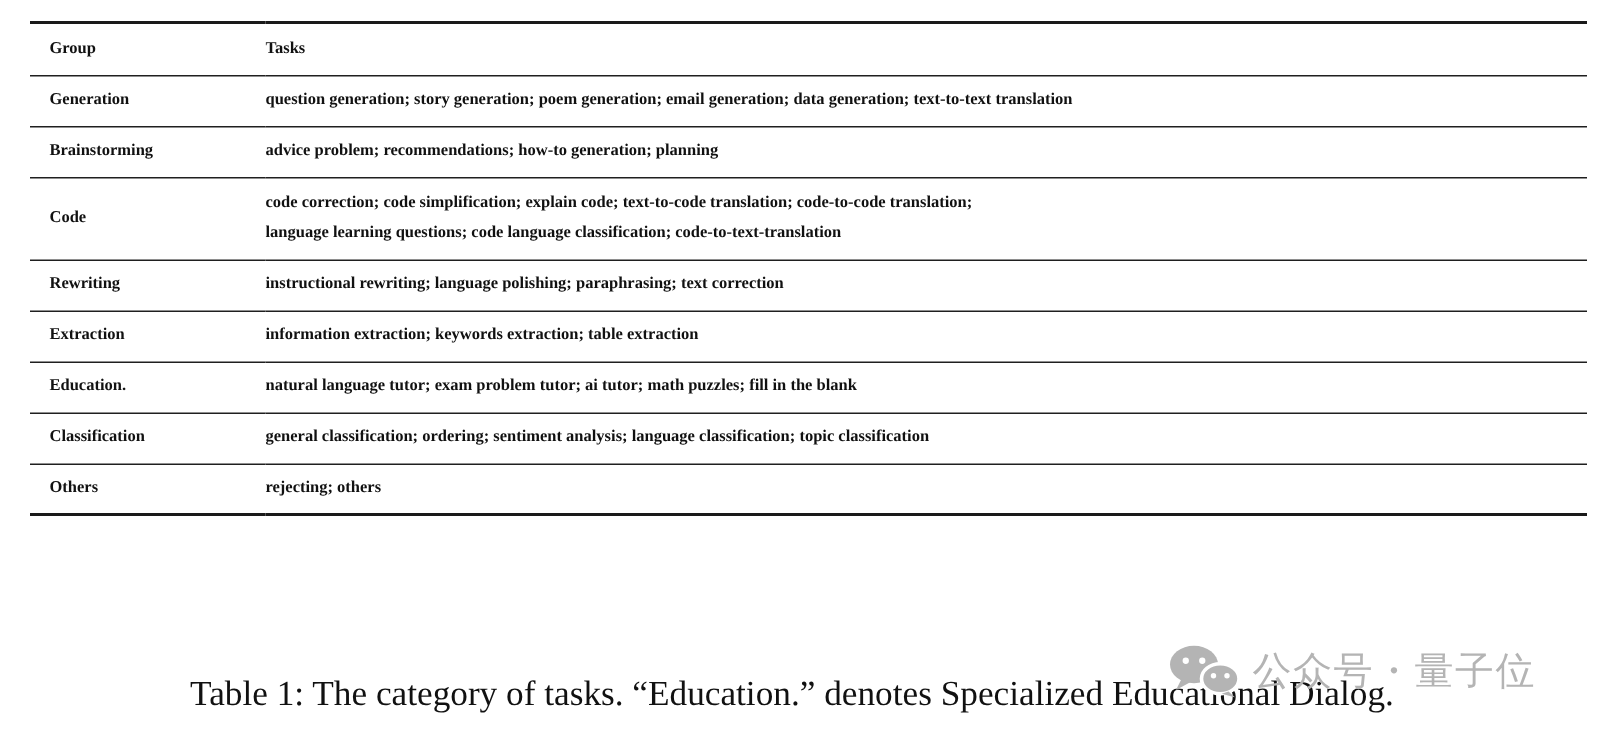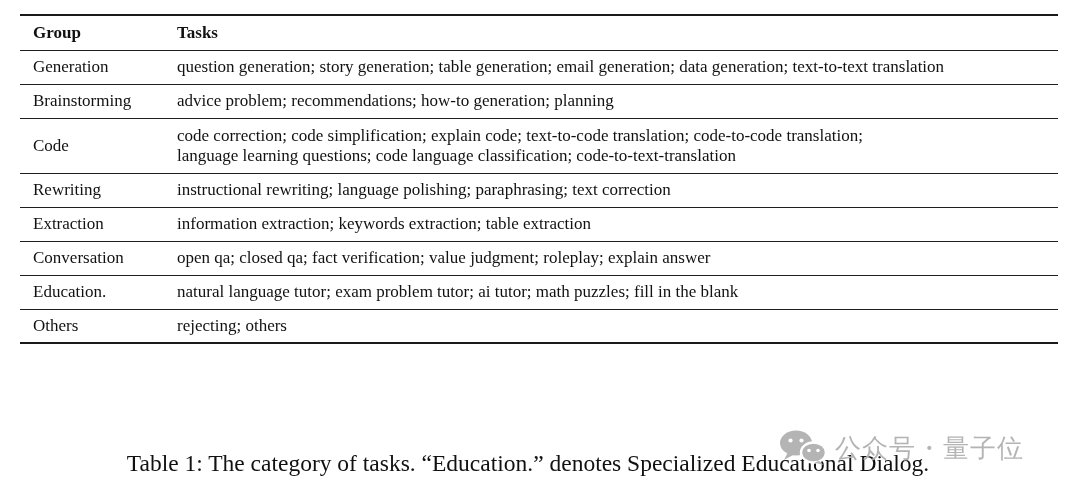--- a/index.html
+++ b/index.html
@@ -13,31 +13,31 @@
   .page { position: relative; width: 1080px; height: 495px; background: #ffffff; }
 
   .table-wrap { position: absolute; left: 20px; top: 14px; width: 1038px; }
 
   table.tasks-table {
     width: 100%;
     border-collapse: collapse;
     table-layout: fixed;
     border-top: 2.5px solid #1a1a1a;
     border-bottom: 2.5px solid #1a1a1a;
-    font-size: 17px;
+    font-size: 11px;
   }
   table.tasks-table tr { border-bottom: 1.4px solid #1f1f1f; }
   table.tasks-table tbody tr:last-child { border-bottom: none; }
 
   th, td {
     text-align: left;
     vertical-align: middle;
     padding: 0;
     line-height: 19.5px;
-    font-weight: normal;
+    font-weight: bold;
     overflow: hidden;
   }
   th { font-weight: bold; }
   .col-group { width: 157px; box-sizing: border-box; padding-left: 13px; }
   .col-tasks { white-space: pre-line; }
 
   thead tr           { height: 35px; }
   tbody tr:nth-child(1)  { height: 34px; }
   tbody tr:nth-child(2)  { height: 34px; }
   tbody tr:nth-child(3)  { height: 55px; }
@@ -89,46 +89,46 @@
     <table class="tasks-table">
       <thead>
         <tr>
           <th class="col-group">Group</th>
           <th class="col-tasks">Tasks</th>
         </tr>
       </thead>
       <tbody>
         <tr>
           <td class="col-group">Generation</td>
-          <td class="col-tasks">question generation; story generation; table generation; email generation; data generation; text-to-text translation</td>
+          <td class="col-tasks">question generation; story generation; poem generation; email generation; data generation; text-to-text translation</td>
         </tr>
         <tr>
           <td class="col-group">Brainstorming</td>
           <td class="col-tasks">advice problem; recommendations; how-to generation; planning</td>
         </tr>
         <tr>
           <td class="col-group">Code</td>
           <td class="col-tasks">code correction; code simplification; explain code; text-to-code translation; code-to-code translation;
 language learning questions; code language classification; code-to-text-translation</td>
         </tr>
         <tr>
           <td class="col-group">Rewriting</td>
           <td class="col-tasks">instructional rewriting; language polishing; paraphrasing; text correction</td>
         </tr>
         <tr>
           <td class="col-group">Extraction</td>
           <td class="col-tasks">information extraction; keywords extraction; table extraction</td>
         </tr>
         <tr>
-          <td class="col-group">Conversation</td>
-          <td class="col-tasks">open qa; closed qa; fact verification; value judgment; roleplay; explain answer</td>
+          <td class="col-group">Education.</td>
+          <td class="col-tasks">natural language tutor; exam problem tutor; ai tutor; math puzzles; fill in the blank</td>
         </tr>
         <tr>
-          <td class="col-group">Education.</td>
-          <td class="col-tasks">natural language tutor; exam problem tutor; ai tutor; math puzzles; fill in the blank</td>
+          <td class="col-group">Classification</td>
+          <td class="col-tasks">general classification; ordering; sentiment analysis; language classification; topic classification</td>
         </tr>
         <tr>
           <td class="col-group">Others</td>
           <td class="col-tasks">rejecting; others</td>
         </tr>
       </tbody>
     </table>
   </div>
 
   <div class="caption">Table 1: The category of tasks. “Education.” denotes Specialized Educational Dialog.</div>

